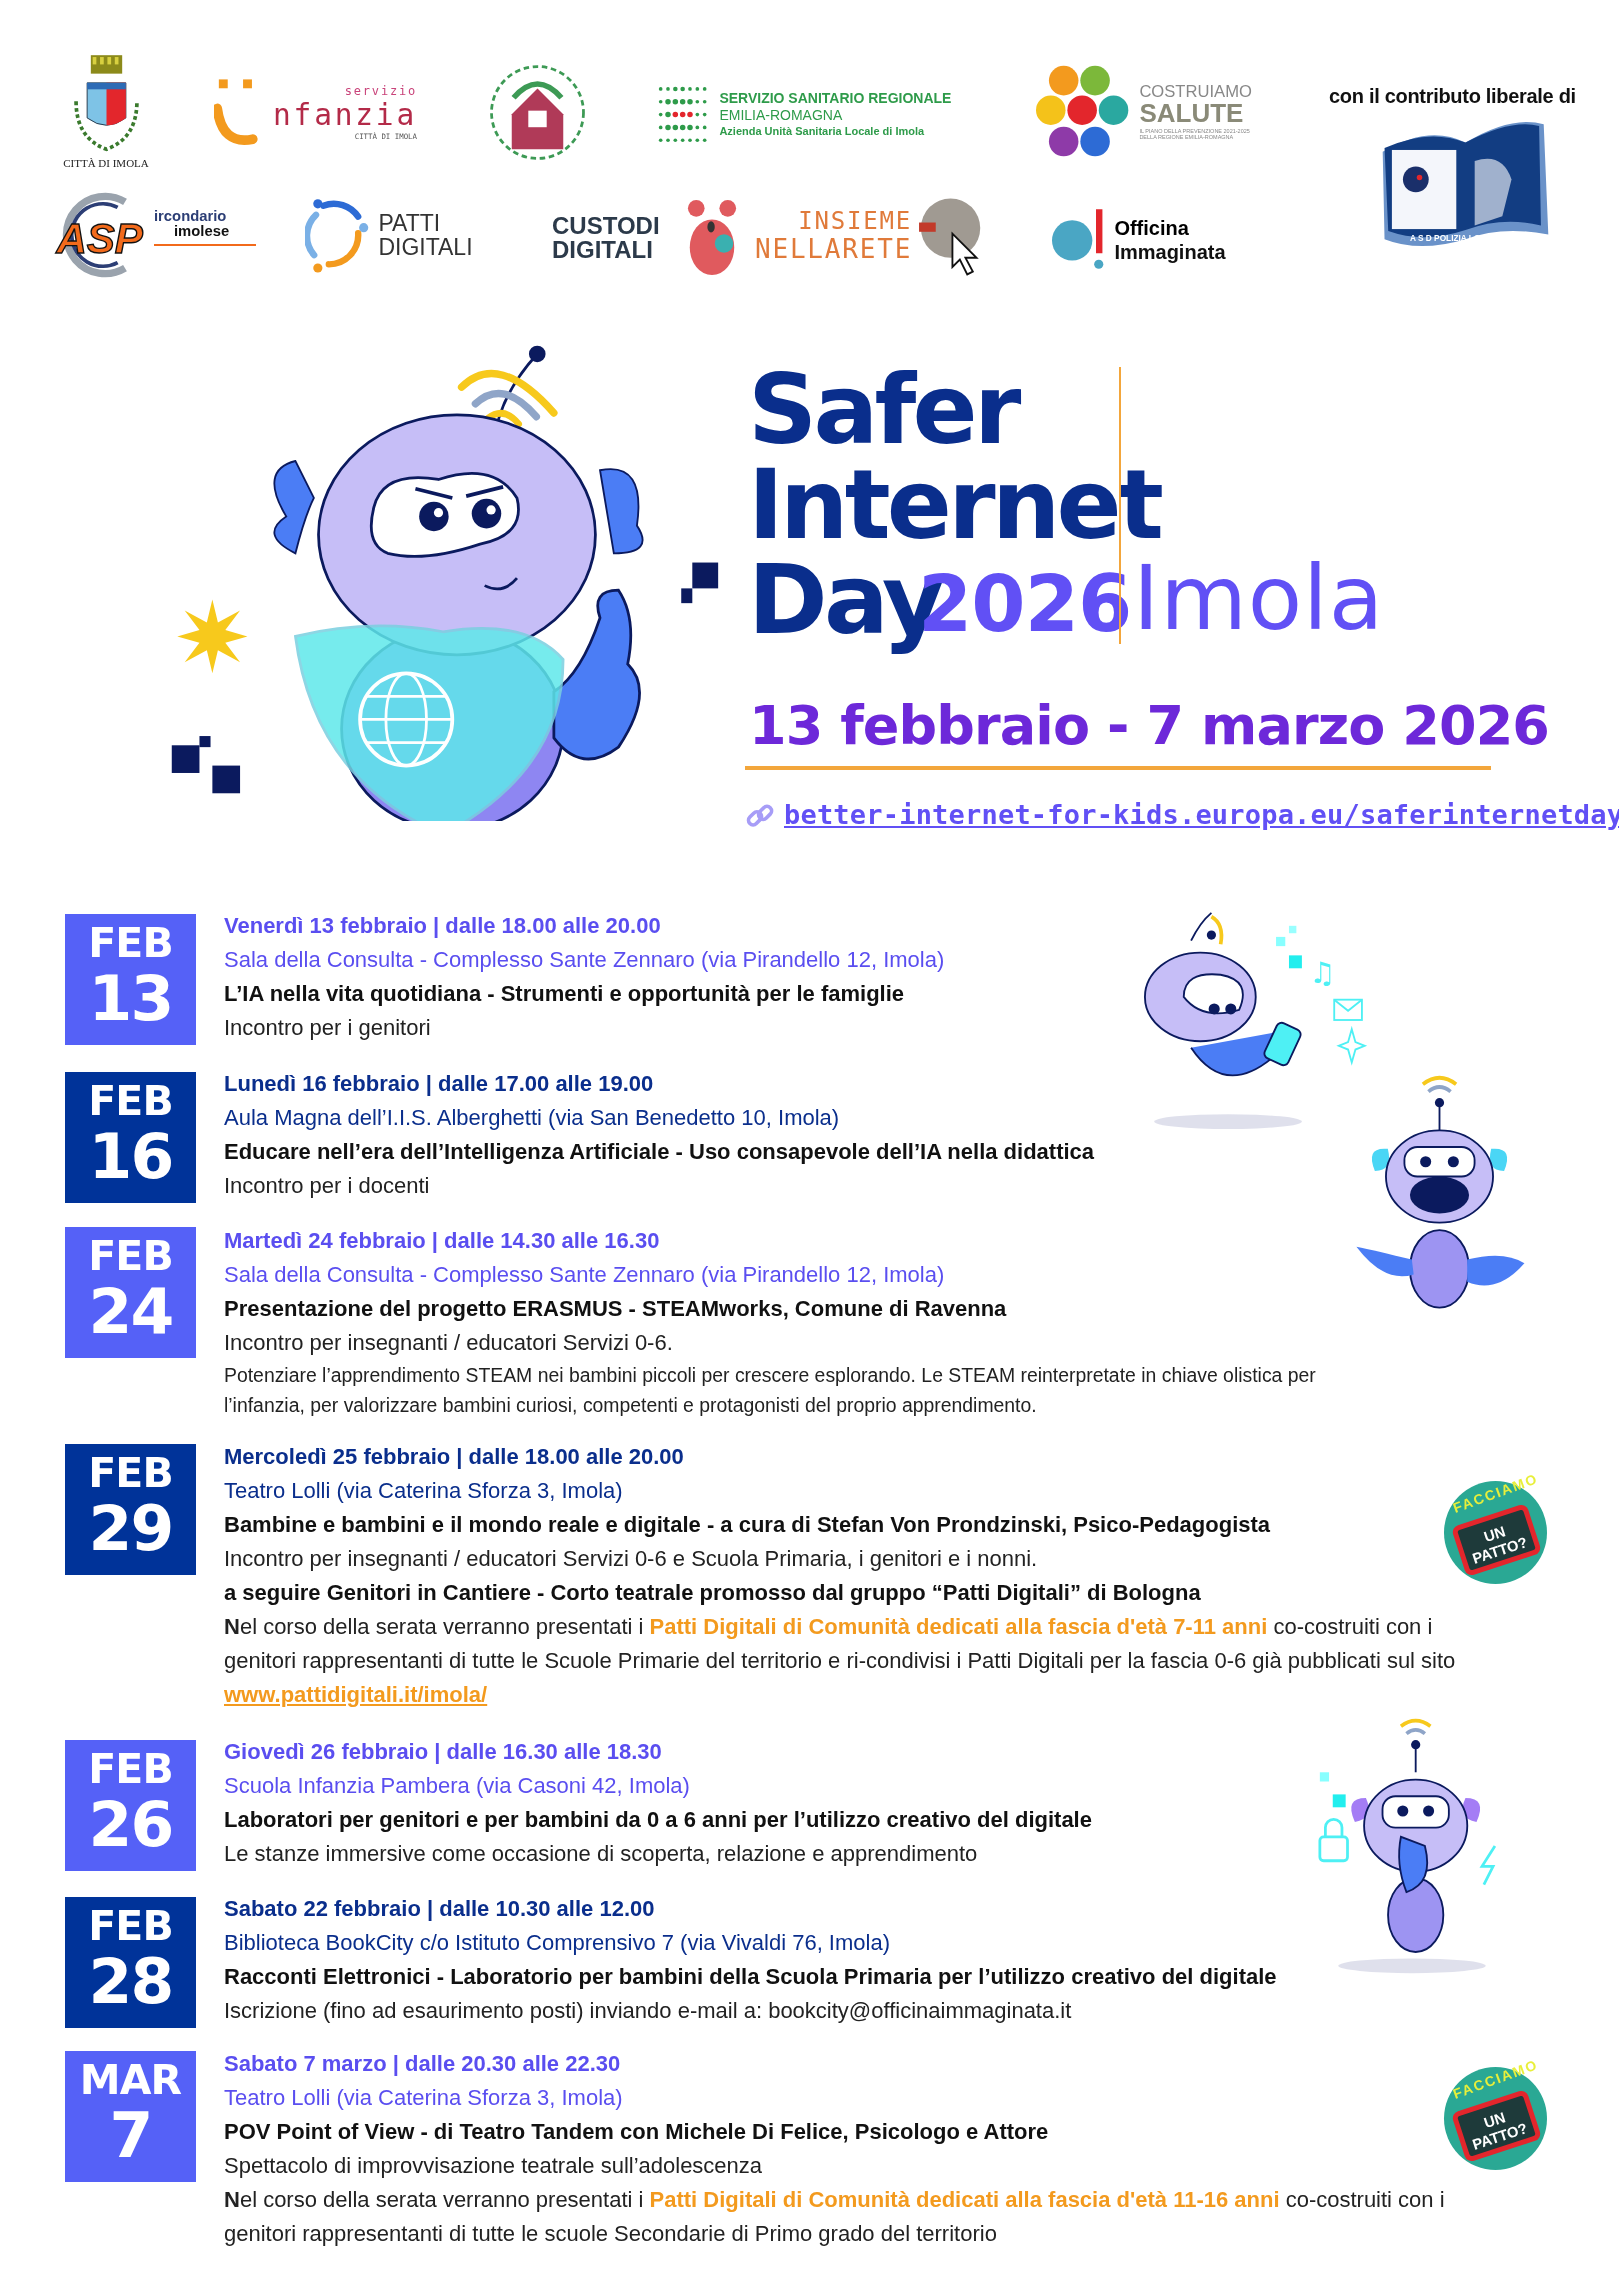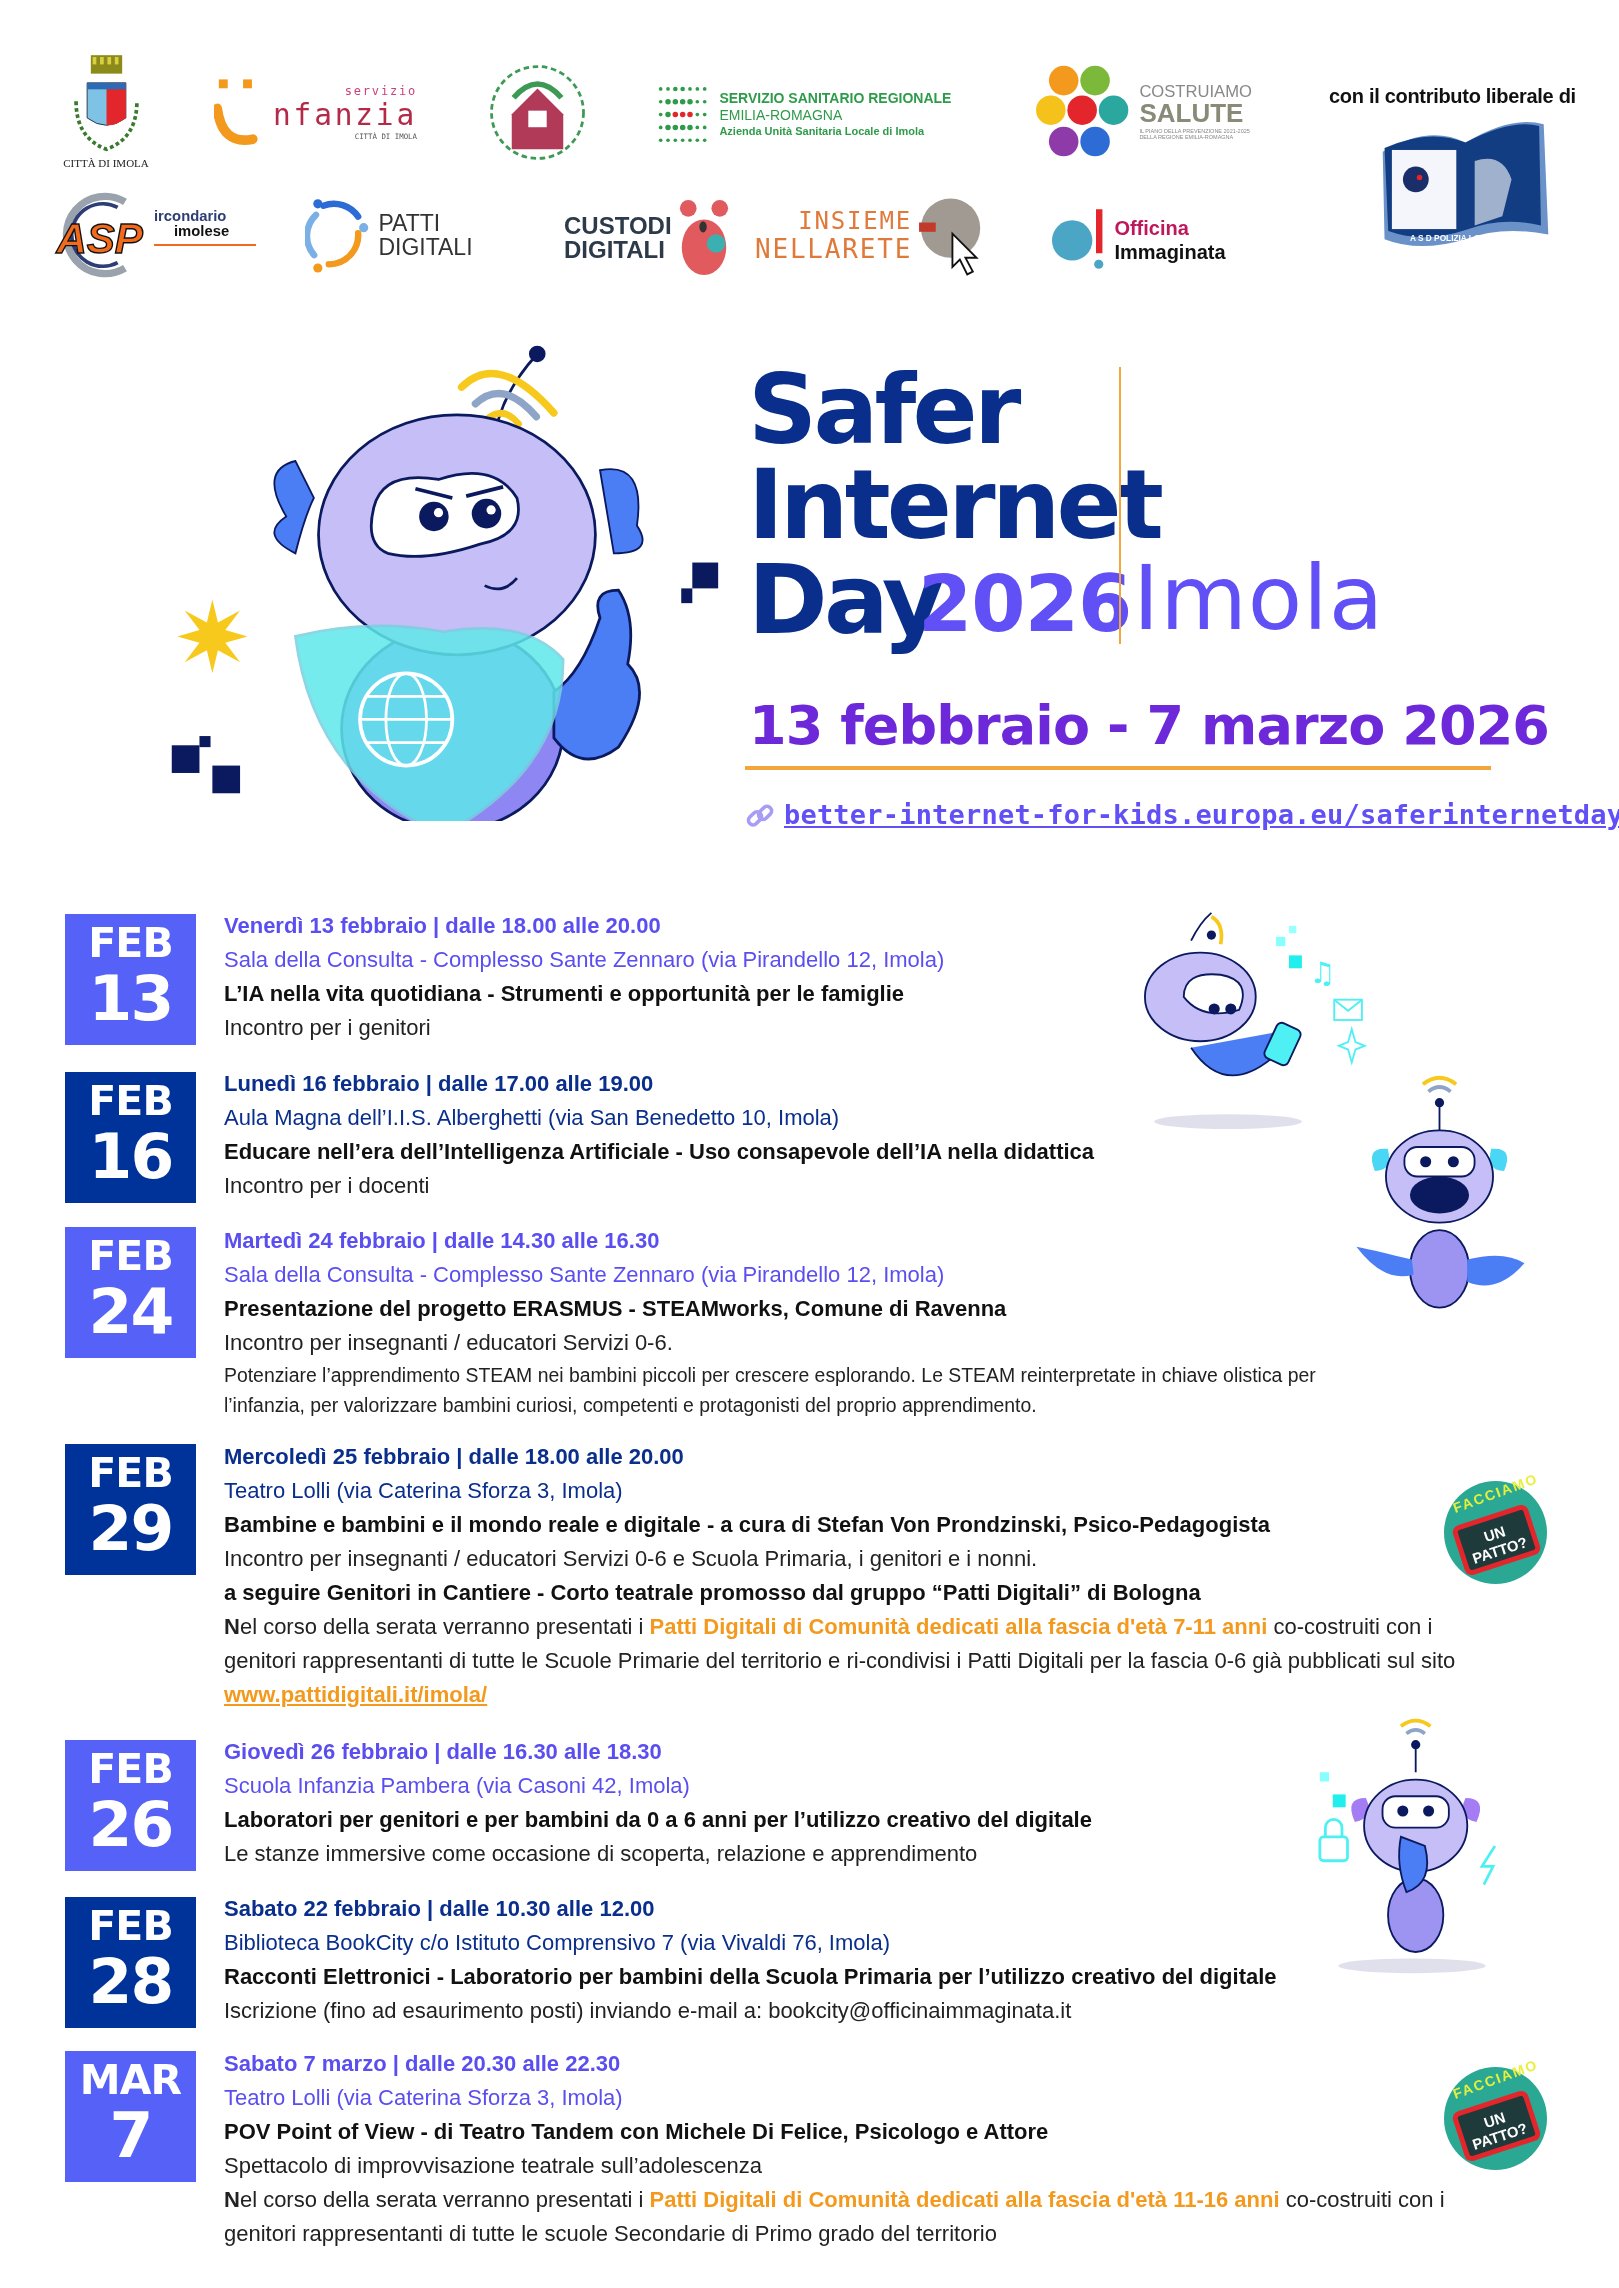--- a/index.html
+++ b/index.html
@@ -184,21 +184,21 @@
     <circle cx="14" cy="8" r="5" fill="#2d6bd5"></circle>
       <circle cx="64" cy="34" r="5" fill="#7ab0e6"></circle>
       <circle cx="14" cy="78" r="5" fill="#f39a1e"></circle>
   </svg>
   <div style="display:flex; flex-direction:column; line-height:24px;">
     <span style="font-family:'Liberation Sans',sans-serif; font-size:23px; color:#333;">PATTI</span>
     <span style="font-family:'Liberation Sans',sans-serif; font-size:23px; color:#333;">DIGITALI</span>
   </div>
 </div>
 
-<div class="logo" style="left:564px; top:196px; width:185px; height:83px;">
+<div class="logo" style="left:552px; top:196px; width:185px; height:83px;justify-content:space-between;">
   <div style="display:flex; flex-direction:column; line-height:24px;">
     <span style="font-family:'Liberation Sans',sans-serif; font-weight:bold; font-size:24px; color:#2c3a4a;">CUSTODI</span>
     <span style="font-family:'Liberation Sans',sans-serif; font-weight:bold; font-size:24px; color:#2c3a4a;">DIGITALI</span>
   </div>
   <svg width="50" height="78" viewBox="0 0 54 84">
     <circle cx="10" cy="10" r="9" fill="#e05a5e"></circle>
       <circle cx="44" cy="10" r="9" fill="#e05a5e"></circle>
     <ellipse cx="27" cy="52" rx="24" ry="30" fill="#e05a5e"></ellipse>
     <circle cx="40" cy="48" r="10" fill="#3ab0b0"></circle>
       <ellipse cx="26" cy="30" rx="4" ry="6" fill="#333"></ellipse>
@@ -217,21 +217,21 @@
   </svg>
 </div>
 
 <div class="logo" style="left:1052px; top:205px; width:212px; height:69px;">
   <svg width="55" height="65" viewBox="0 0 60 70">
     <circle cx="22" cy="36" r="22" fill="#4aa6c4"></circle>
     <rect x="48" y="2" width="7" height="48" fill="#e3262c"></rect>
       <circle cx="51" cy="62" r="5" fill="#4aa6c4"></circle>
   </svg>
   <div style="display:flex; flex-direction:column; line-height:24px;">
-    <span style="font-family:'Liberation Sans',sans-serif; font-weight:bold; font-size:20px; color:#be185d;">Officina</span>
+    <span style="font-family:'Liberation Sans',sans-serif; font-weight:bold; font-size:20px; color:#000000;">Officina</span>
     <span style="font-family:'Liberation Sans',sans-serif; font-weight:bold; font-size:20px; color:#111;">Immaginata</span>
   </div>
 </div>
 
 <svg class="abs" style="left:157px; top:341px;" width="563" height="480" viewBox="0 0 610 520">
 
   <polygon points="60,280 66,305 90,292 74,313 98,320 74,327 90,348 66,335 60,360 54,335 30,348 46,327 22,320 46,313 30,292 54,305" fill="#f7c91c"></polygon>
 
   <rect x="16" y="438" width="30" height="30" fill="#0b1a5e"></rect>
     <rect x="46" y="428" width="12" height="12" fill="#0b1a5e"></rect>

